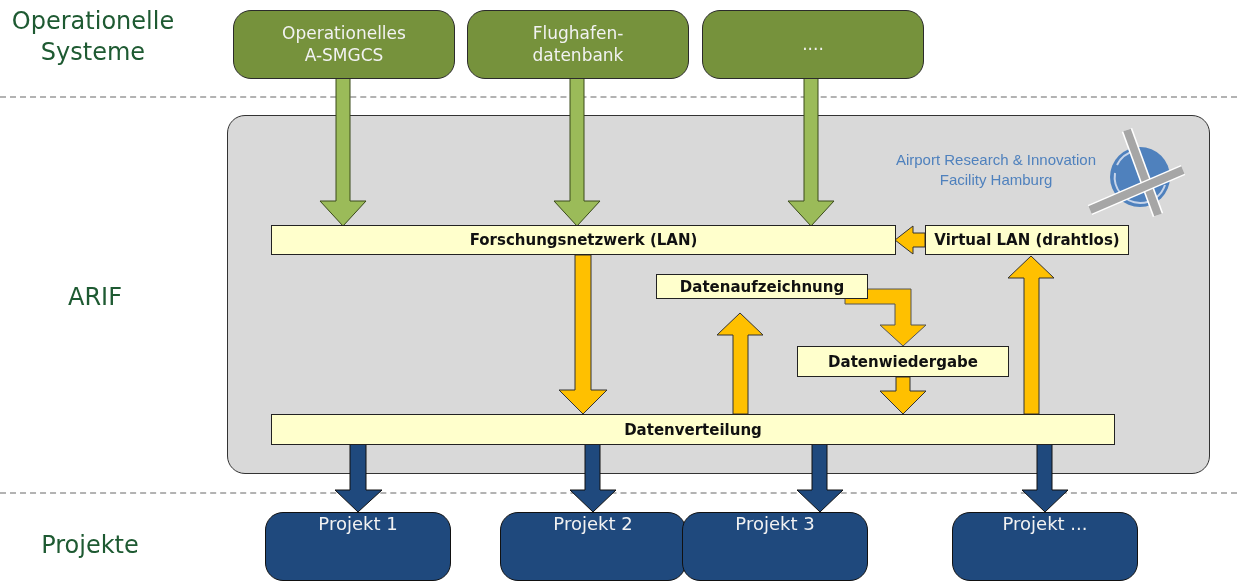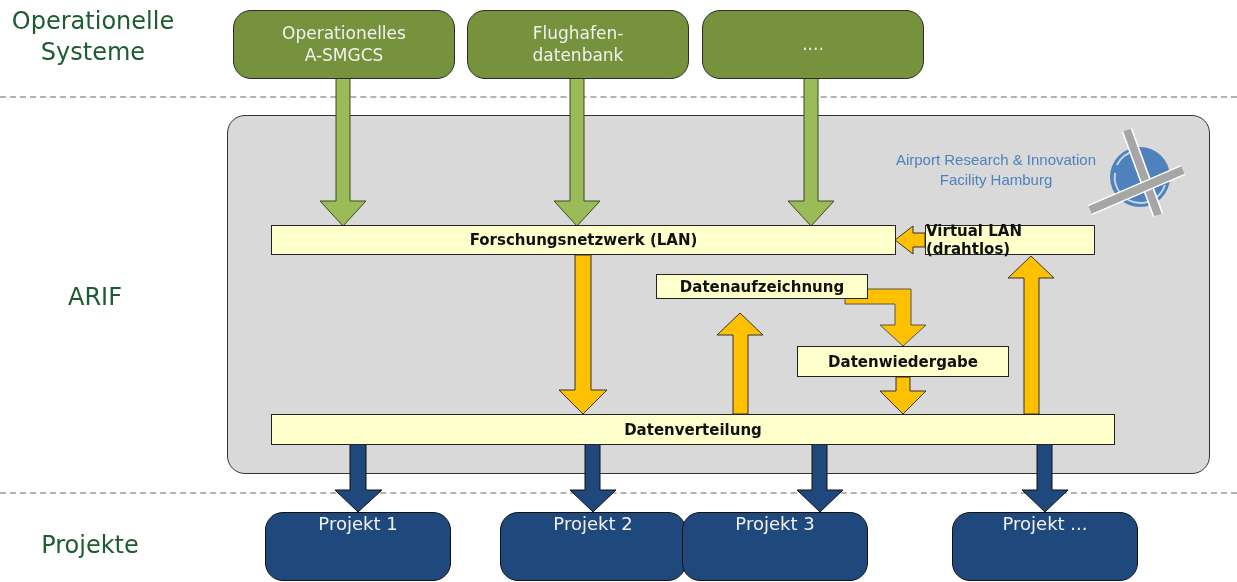--- a/index.html
+++ b/index.html
@@ -80,21 +80,21 @@
     <div>datenbank</div>
   </div>
 </div>
 <div class="green-box" style="left:702px; top:10px; width:222px; height:69px;">
   <div>....</div>
 </div>
 
 <div class="yellow-box" style="left:271px; top:225px; width:625px; height:30px;">
   <span>Forschungsnetzwerk (LAN)</span>
 </div>
-<div class="yellow-box" style="left:925px; top:225px; width:170px; height:30px;">
+<div class="yellow-box" style="left:925px; top:225px; width:204px; height:30px;">
   <span>Virtual LAN (drahtlos)</span>
 </div>
 <div class="yellow-box" style="left:634px; top:274px; width:212px; height:25px;margin-left:22px;">
   <span>Datenaufzeichnung</span>
 </div>
 <div class="yellow-box" style="left:797px; top:346px; width:212px; height:31px;">
   <span>Datenwiedergabe</span>
 </div>
 <div class="yellow-box" style="left:271px; top:414px; width:844px; height:31px;">
   <span>Datenverteilung</span>

